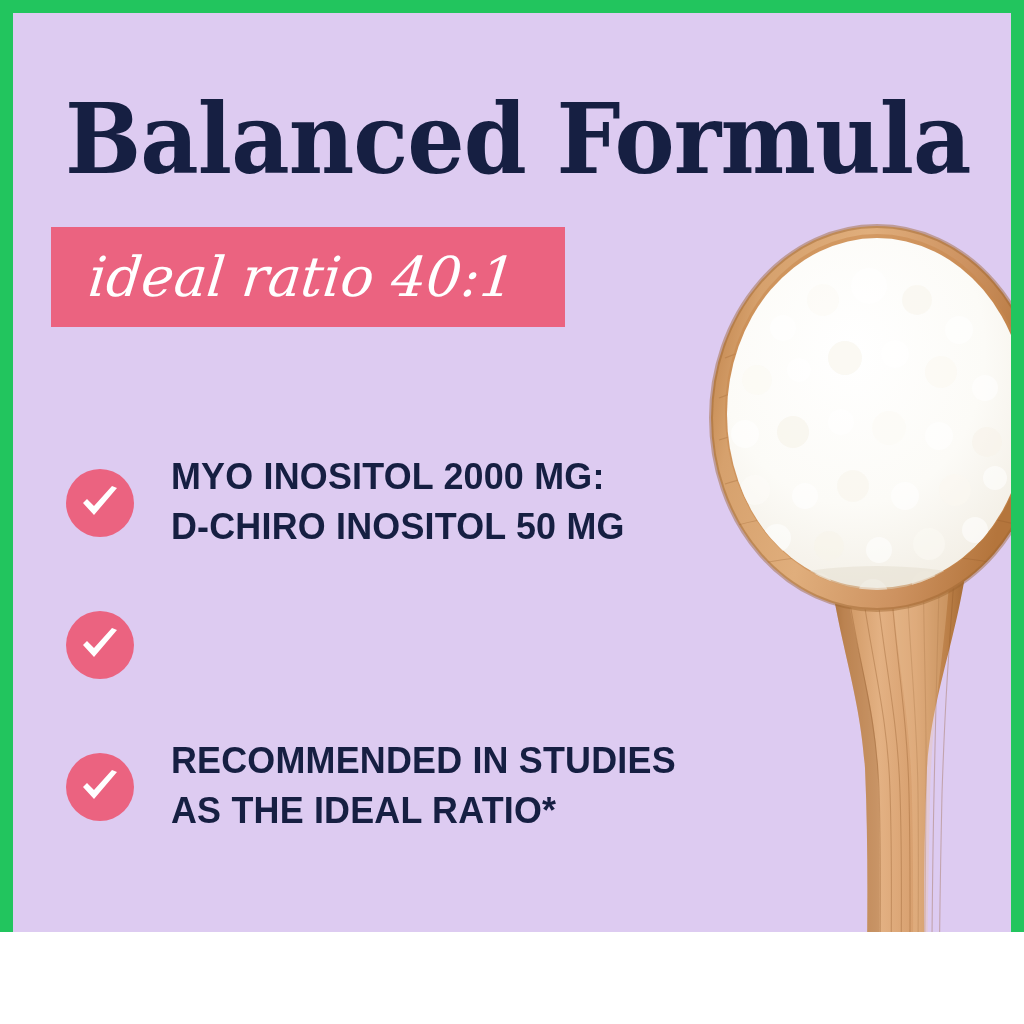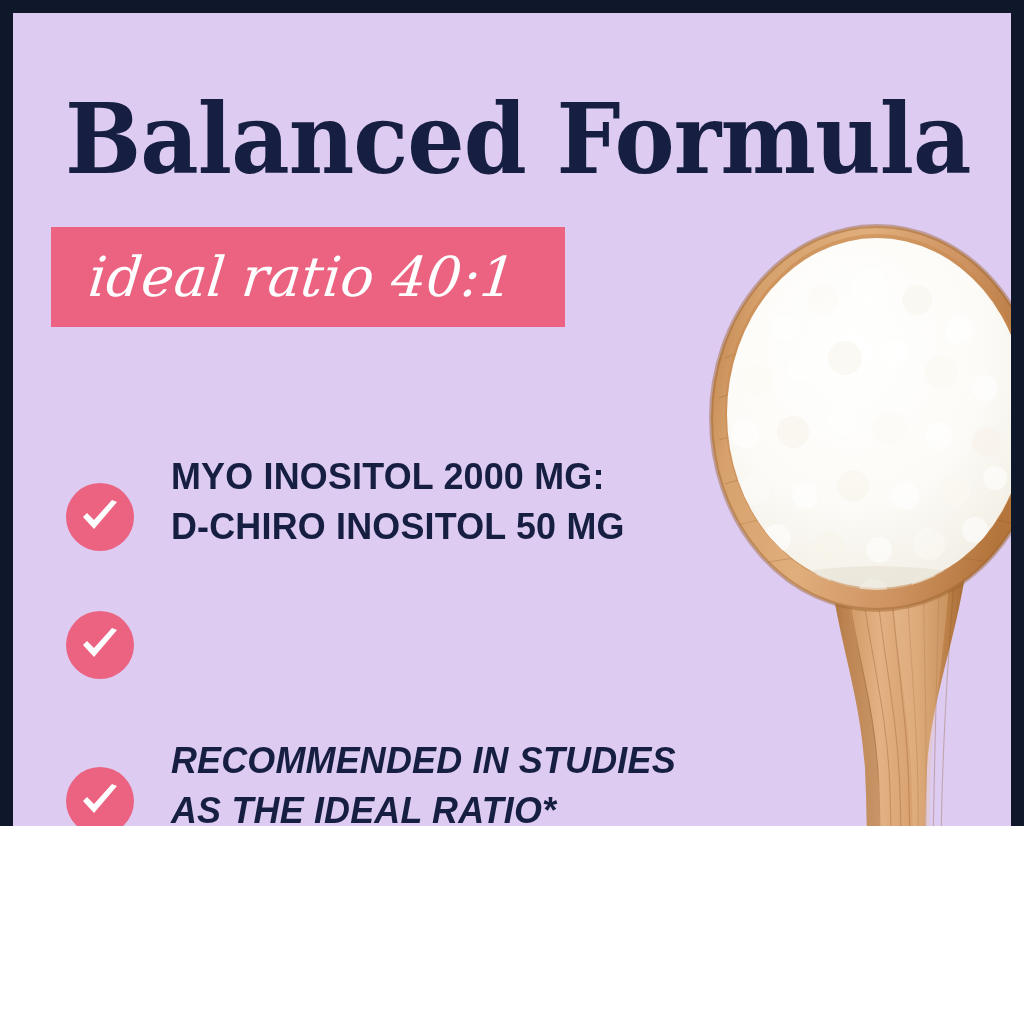--- a/index.html
+++ b/index.html
@@ -11,22 +11,22 @@
     width: 1024px;
     height: 1024px;
     overflow: hidden;
     font-family: "Liberation Sans", sans-serif;
   }
 
   
   #poster {
     position: relative;
     width: 1024px;
-    height: 826px;
-    background: #0f172a;          
+    height: 932px;
+    background: #22c55e;          
     box-sizing: border-box;
     overflow: hidden;
   }
   #canvas {
     position: absolute;
     left: 13px;
     top: 13px;
     width: 998px;
     height: 998px;
     background: #ddcbf1;          
@@ -75,24 +75,24 @@
 
   
   #bullets {
     position: absolute;
     left: 53px;
     top: 437px;
     width: 720px;
   }
   .bullet {
     display: flex;
-    align-items: flex-end;
+    align-items: center;
     margin-bottom: 55px;
   }
-  .bullet:last-child { margin-bottom: 12px; font-style: italic; }
+  .bullet:last-child { margin-bottom: 12px; }
 
   .check-wrap {
     flex: 0 0 auto;
     width: 68px;
     height: 68px;
     margin-right: 37px;
     margin-top: 5px;
   }
   .check-circle {
     width: 68px;

